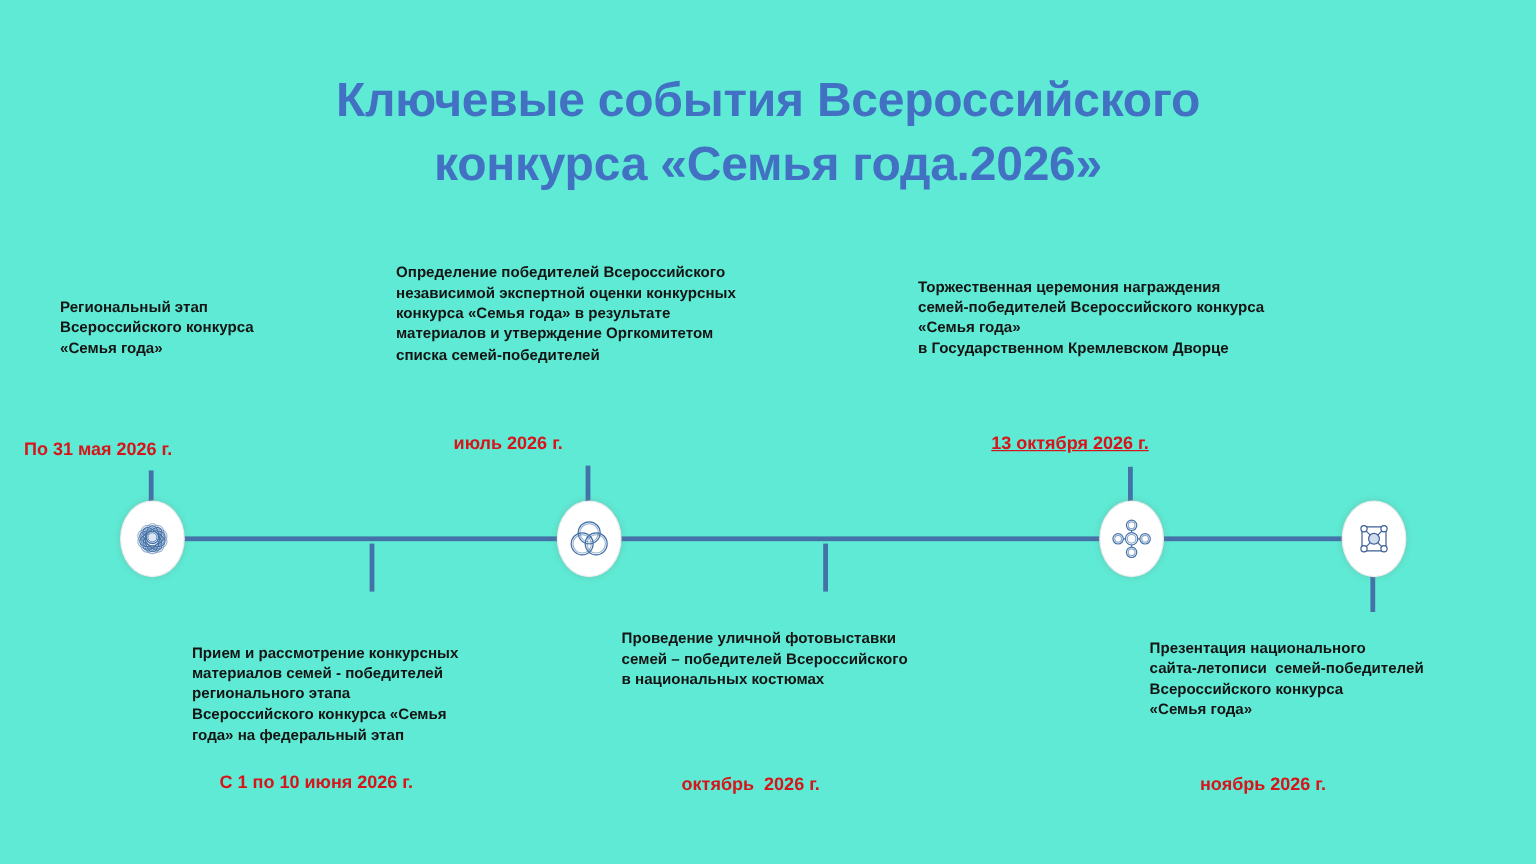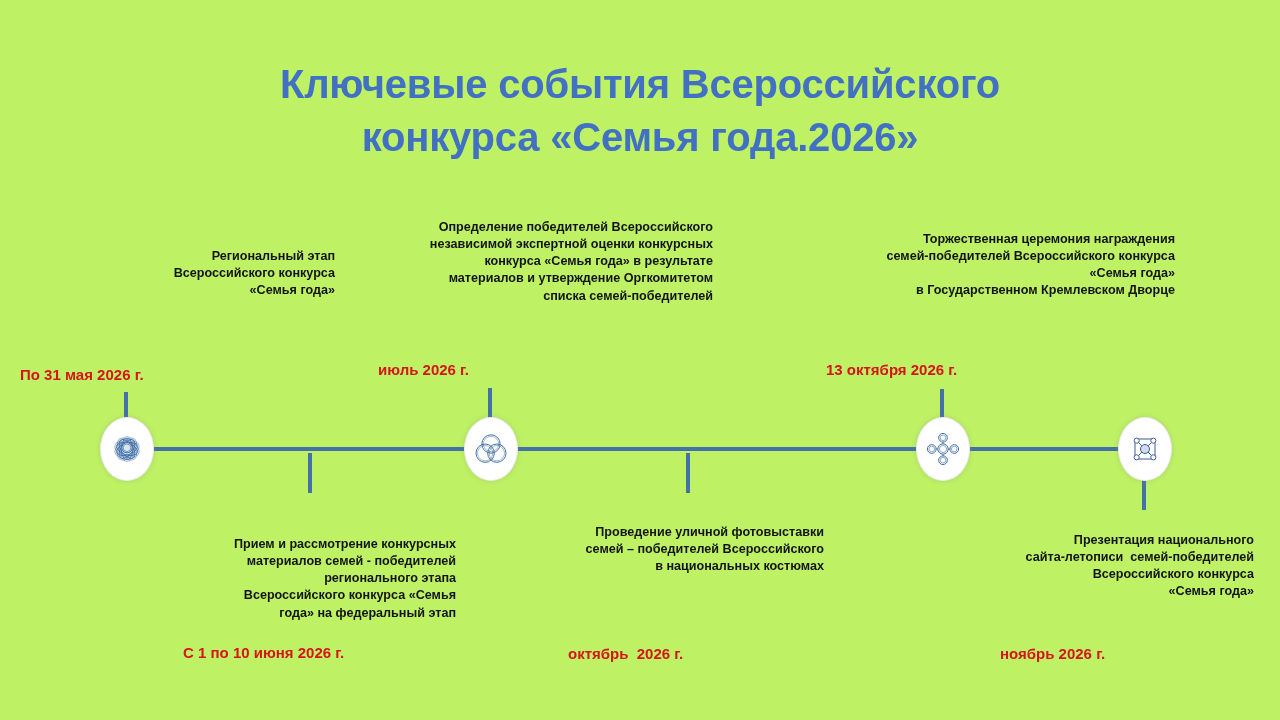--- a/index.html
+++ b/index.html
@@ -7,21 +7,21 @@
     padding: 0;
     background: #ffffff;
   }
   body {
     font-family: "Liberation Sans", sans-serif;
   }
   #slide {
     position: relative;
     width: 1280px;
     height: 720px;
-    background: #bef264;
+    background: #5eead4;
     overflow: hidden;
   }
 
   
   #title {
     position: absolute;
     left: 90px;
     top: 58px;
     width: 1100px;
     text-align: center;
@@ -29,21 +29,21 @@
     font-size: 40px;
     font-weight: bold;
     line-height: 1.32;
     letter-spacing: -0.2px;
   }
   #title .line { display: block; }
 
   
   .event-text {
     position: absolute;
-    text-align: right;
+    text-align: left;
     color: #141414;
     font-size: 12.6px;
     font-weight: bold;
     line-height: 1.36;
   }
   .event-text .line { display: block; white-space: pre; }
 
   
   .date-label {
     position: absolute;
@@ -116,21 +116,21 @@
 
   <div class="event-text" style="left:765px; top:231px; width:410px;">
     <span class="line">Торжественная церемония награждения</span>
     <span class="line">семей-победителей Всероссийского конкурса</span>
     <span class="line">«Семья года»</span>
     <span class="line">в Государственном Кремлевском Дворце</span>
   </div>
 
   <div class="date-label" style="left:20px; top:366px; width:270px;">По 31 мая 2026 г.</div>
   <div class="date-label" style="left:378px; top:361px; width:250px;">июль 2026 г.</div>
-  <div class="date-label" style="left:826px; top:361px; width:250px;">13 октября 2026 г.</div>
+  <div class="date-label" style="left:826px; top:361px; width:250px;text-decoration:underline;">13 октября 2026 г.</div>
 
   <div id="axis"></div>
 
   <div class="stem" style="left:124px; top:392px; height:60px;"></div>
   <div class="stem" style="left:488px; top:388px; height:64px;"></div>
   <div class="stem" style="left:940px; top:389px; height:62px;"></div>
 
   <div class="stem" style="left:1142px; top:450px; height:60px;"></div>
 
   <div class="tick" style="left:308px; top:453px; height:40px;"></div>

